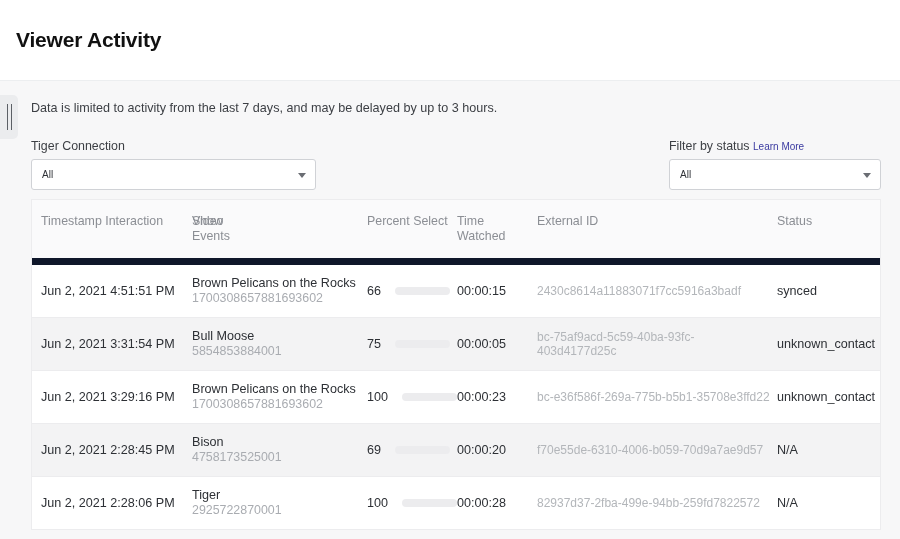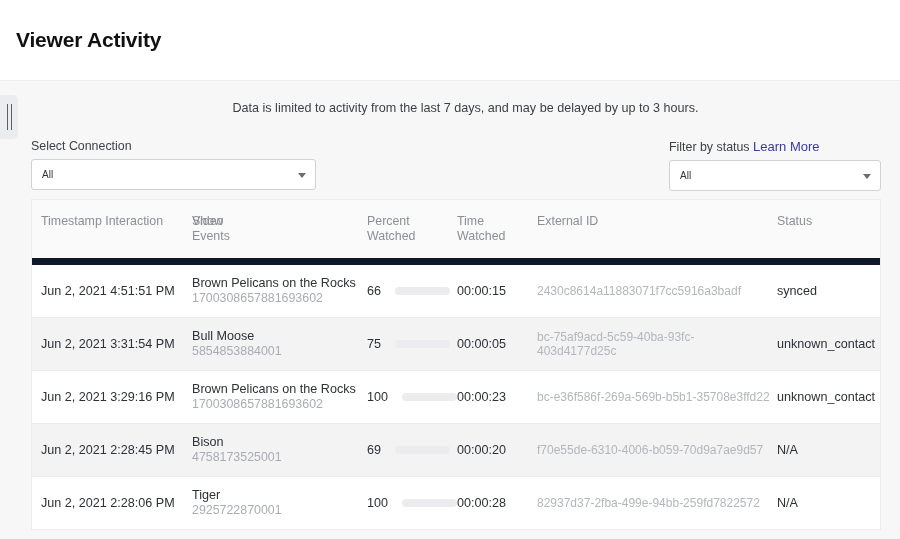--- a/index.html
+++ b/index.html
@@ -50,21 +50,20 @@
   }
   .drag-handle .bars i {
     display: block; width: 1px; height: 26px; background: #5c6066;
   }
 
   .notice {
     padding-top: 19px;
     font-size: 12.6px;
     color: #3c3f44;
     line-height: 16px;
-    text-align: center;
   }
 
   
   .filters {
     position: relative;
     margin-top: 23px;
     height: 60px;
   }
   .filter-group { position: absolute; top: 0; }
   .filter-left  { left: 0;   width: 285px; }
@@ -72,21 +71,21 @@
 
   .filter-label {
     font-size: 12.4px;
     color: #3c3f44;
     margin-bottom: 6px;
     white-space: nowrap;
   }
   .learn-more {
     color: #3a3aa0;
     text-decoration: none;
-    font-size: 13px;
+    font-size: 10px;
   }
 
   .select-box {
     position: relative;
     height: 31px;
     background: #ffffff;
     border: 1px solid #d0d2d6;
     border-radius: 3px;
     display: flex;
     align-items: center;
@@ -200,21 +199,21 @@
           <i></i>
           <i></i>
         </span>
     </div>
 
     <div class="notice">Data is limited to activity from the last 7 days, and may be delayed by up to 3 hours.</div>
 
     <div class="filters">
 
       <div class="filter-group filter-left">
-        <div class="filter-label">Select Connection</div>
+        <div class="filter-label">Tiger Connection</div>
         <div class="select-box">
           <span>All</span>
           <span class="caret"></span>
         </div>
       </div>
 
       <div class="filter-group filter-right">
         <div class="filter-label">
           <span>Filter by status</span>
           <a class="learn-more" href="#">Learn More</a>
@@ -237,21 +236,21 @@
           <col class="c-pct">
             <col class="c-time">
             <col class="c-ext">
             <col class="c-status">
         </colgroup>
         <thead>
           <tr>
             <th class="first">Timestamp Interaction</th>
             <th>Show Events</th>
             <th>Video</th>
-            <th>Percent Watched</th>
+            <th>Percent Select</th>
             <th>Time Watched</th>
             <th>External ID</th>
             <th>Status</th>
           </tr>
         </thead>
         <tbody id="tbody">
             <tr>
               <td class="first ts-cell">Jun 2, 2021 4:51:51 PM</td>
               <td></td>
               <td>
@@ -292,21 +291,21 @@
                 <div class="video-title">Brown Pelicans on the Rocks</div>
                 <div class="video-id">1700308657881693602</div>
               </td>
               <td>
                 <div class="pct-wrap">
                   <span class="pct-num">100</span>
                   <span class="bar-track"><span class="bar-fill" style="width: 100%; background: rgb(26, 154, 79);"></span></span>
                 </div>
               </td>
               <td>00:00:23</td>
-              <td class="ext-id">bc-e36f586f-269a-569b-b5b1-35708e3ffd22</td>
+              <td class="ext-id">bc-e36f586f-269a-775b-b5b1-35708e3ffd22</td>
               <td class="status-cell">unknown_contact</td>
             </tr>
             <tr>
               <td class="first ts-cell">Jun 2, 2021 2:28:45 PM</td>
               <td></td>
               <td>
                 <div class="video-title">Bison</div>
                 <div class="video-id">4758173525001</div>
               </td>
               <td>

